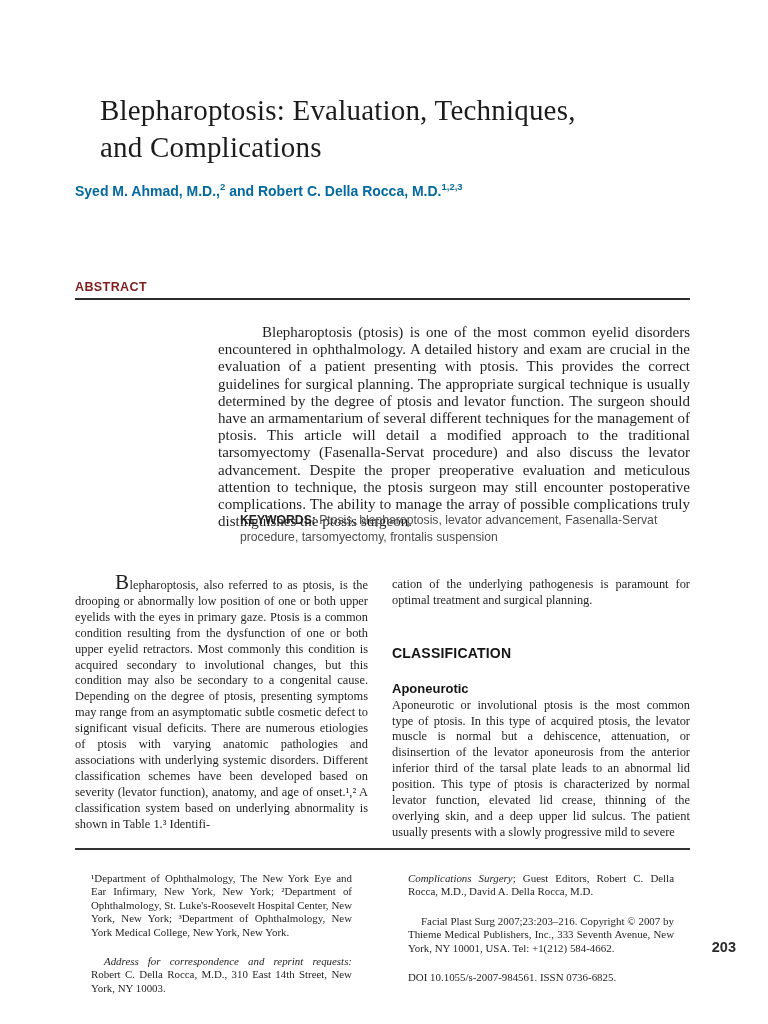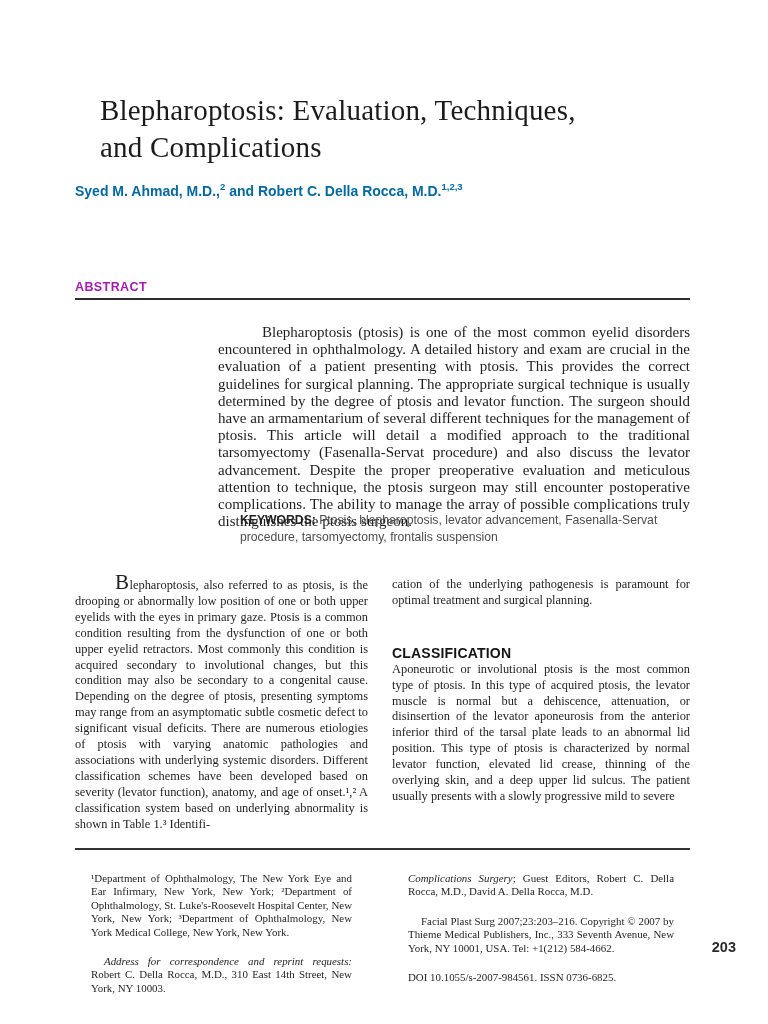--- a/index.html
+++ b/index.html
@@ -34,21 +34,21 @@
     color: #0369a1;
   }
   .authors sup { font-size: 9.5px; line-height: 0; }
   .abstract-label {
     position: absolute;
     left: 75px; top: 280px;
     font-family: "Liberation Sans", sans-serif;
     font-size: 12.5px;
     font-weight: 700;
     letter-spacing: 0.4px;
-    color: #a21caf;
+    color: #7f1d1d;
   }
   .abstract-rule {
     position: absolute;
     left: 75px; top: 298px;
     width: 615px; height: 2px;
     background: #2d2d2d;
   }
   .abstract-text {
     position: absolute;
     left: 218px; top: 309px;
@@ -146,20 +146,21 @@
 
   <p class="keywords"><span class="kw-label">KEYWORDS:</span><span> Ptosis, blepharoptosis, levator advancement, Fasenalla-Servat procedure, tarsomyectomy, frontalis suspension</span></p>
 
   <div class="col col-left">
     <p class="intro-para"><span class="dropcap">B</span><span>lepharoptosis, also referred to as ptosis, is the drooping or abnormally low position of one or both upper eyelids with the eyes in primary gaze. Ptosis is a common condition resulting from the dysfunction of one or both upper eyelid retractors. Most commonly this condition is acquired secondary to involutional changes, but this condition may also be secondary to a congenital cause. Depending on the degree of ptosis, presenting symptoms may range from an asymptomatic subtle cosmetic defect to significant visual deficits. There are numerous etiologies of ptosis with varying anatomic pathologies and associations with underlying systemic disorders. Different classification schemes have been developed based on severity (levator function), anatomy, and age of onset.¹,² A classification system based on underlying abnormality is shown in Table 1.³ Identifi-</span></p>
   </div>
 
   <div class="col col-right">
     <p>cation of the underlying pathogenesis is paramount for optimal treatment and surgical planning.</p>
     <h2 class="h-classification">CLASSIFICATION</h2>
+    <h3 class="h-aponeurotic">Aponeurotic</h3>
     <p>Aponeurotic or involutional ptosis is the most common type of ptosis. In this type of acquired ptosis, the levator muscle is normal but a dehiscence, attenuation, or disinsertion of the levator aponeurosis from the anterior inferior third of the tarsal plate leads to an abnormal lid position. This type of ptosis is characterized by normal levator function, elevated lid crease, thinning of the overlying skin, and a deep upper lid sulcus. The patient usually presents with a slowly progressive mild to severe</p>
   </div>
 
   <div class="fn-rule"></div>
 
   <div class="footnote fn-left">
     <p>¹Department of Ophthalmology, The New York Eye and Ear Infirmary, New York, New York; ²Department of Ophthalmology, St. Luke's-Roosevelt Hospital Center, New York, New York; ³Department of Ophthalmology, New York Medical College, New York, New York.</p>
     <p class="fn-indent"><span class="ital">Address for correspondence and reprint requests:</span><span> Robert C. Della Rocca, M.D., 310 East 14th Street, New York, NY 10003.</span></p>
   </div>
 

